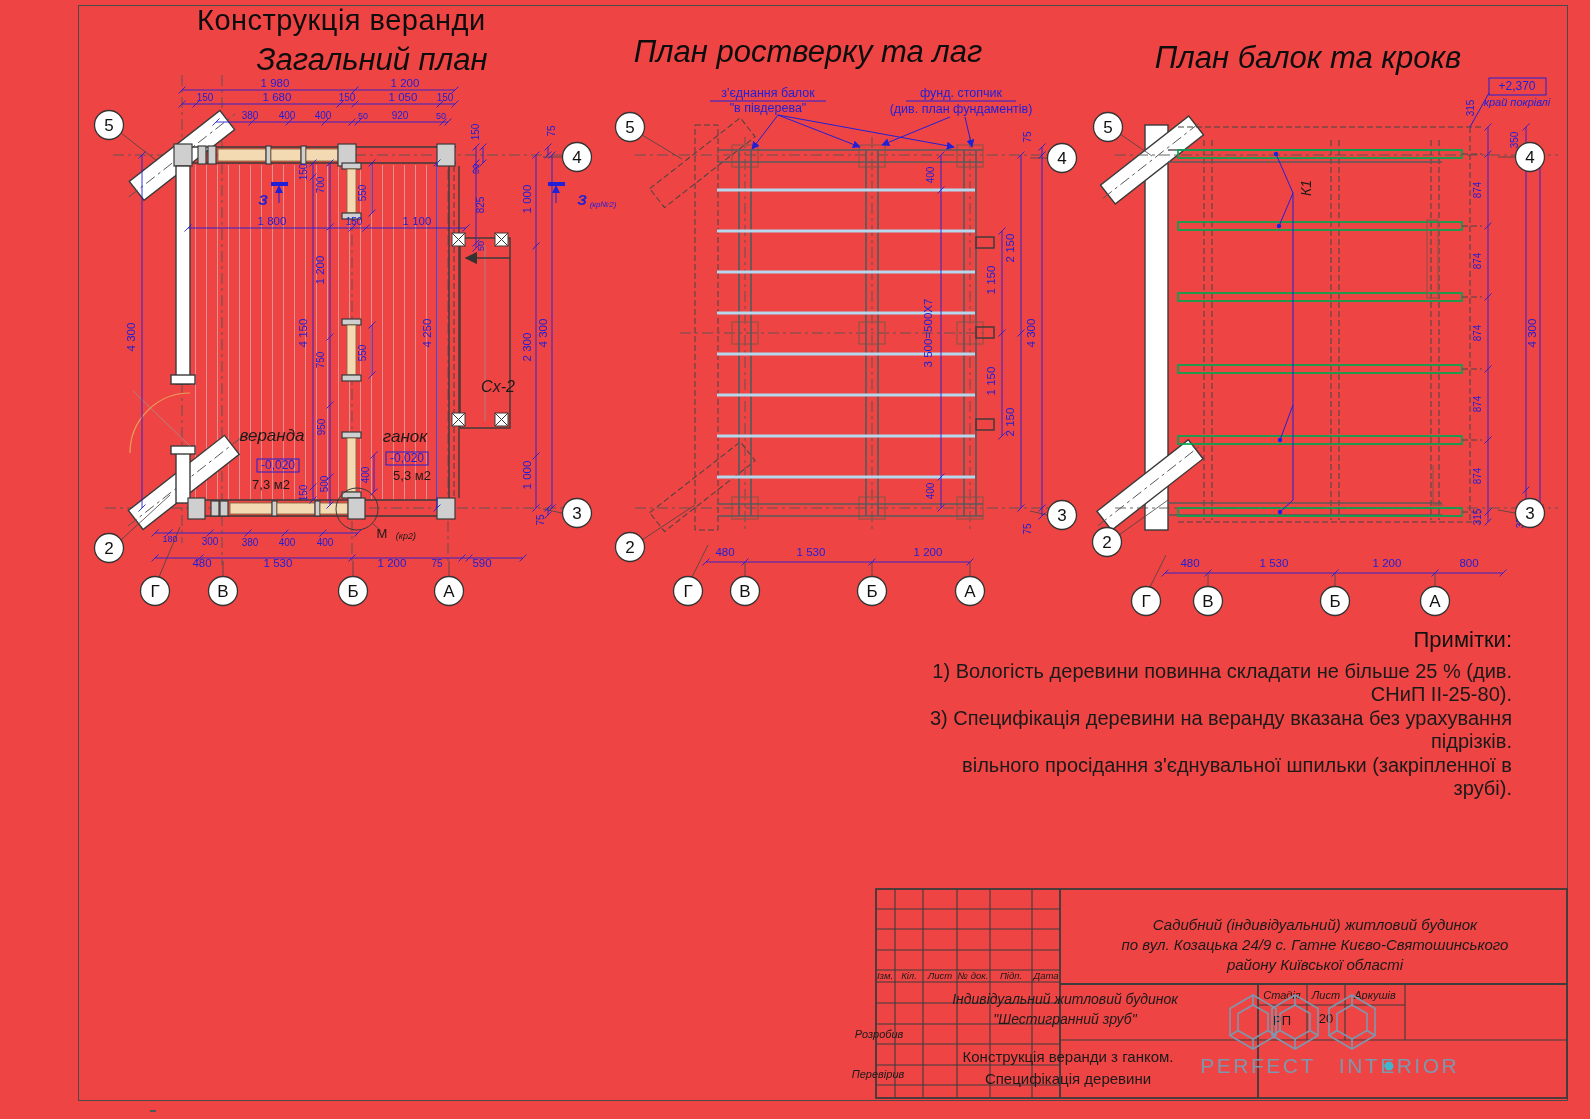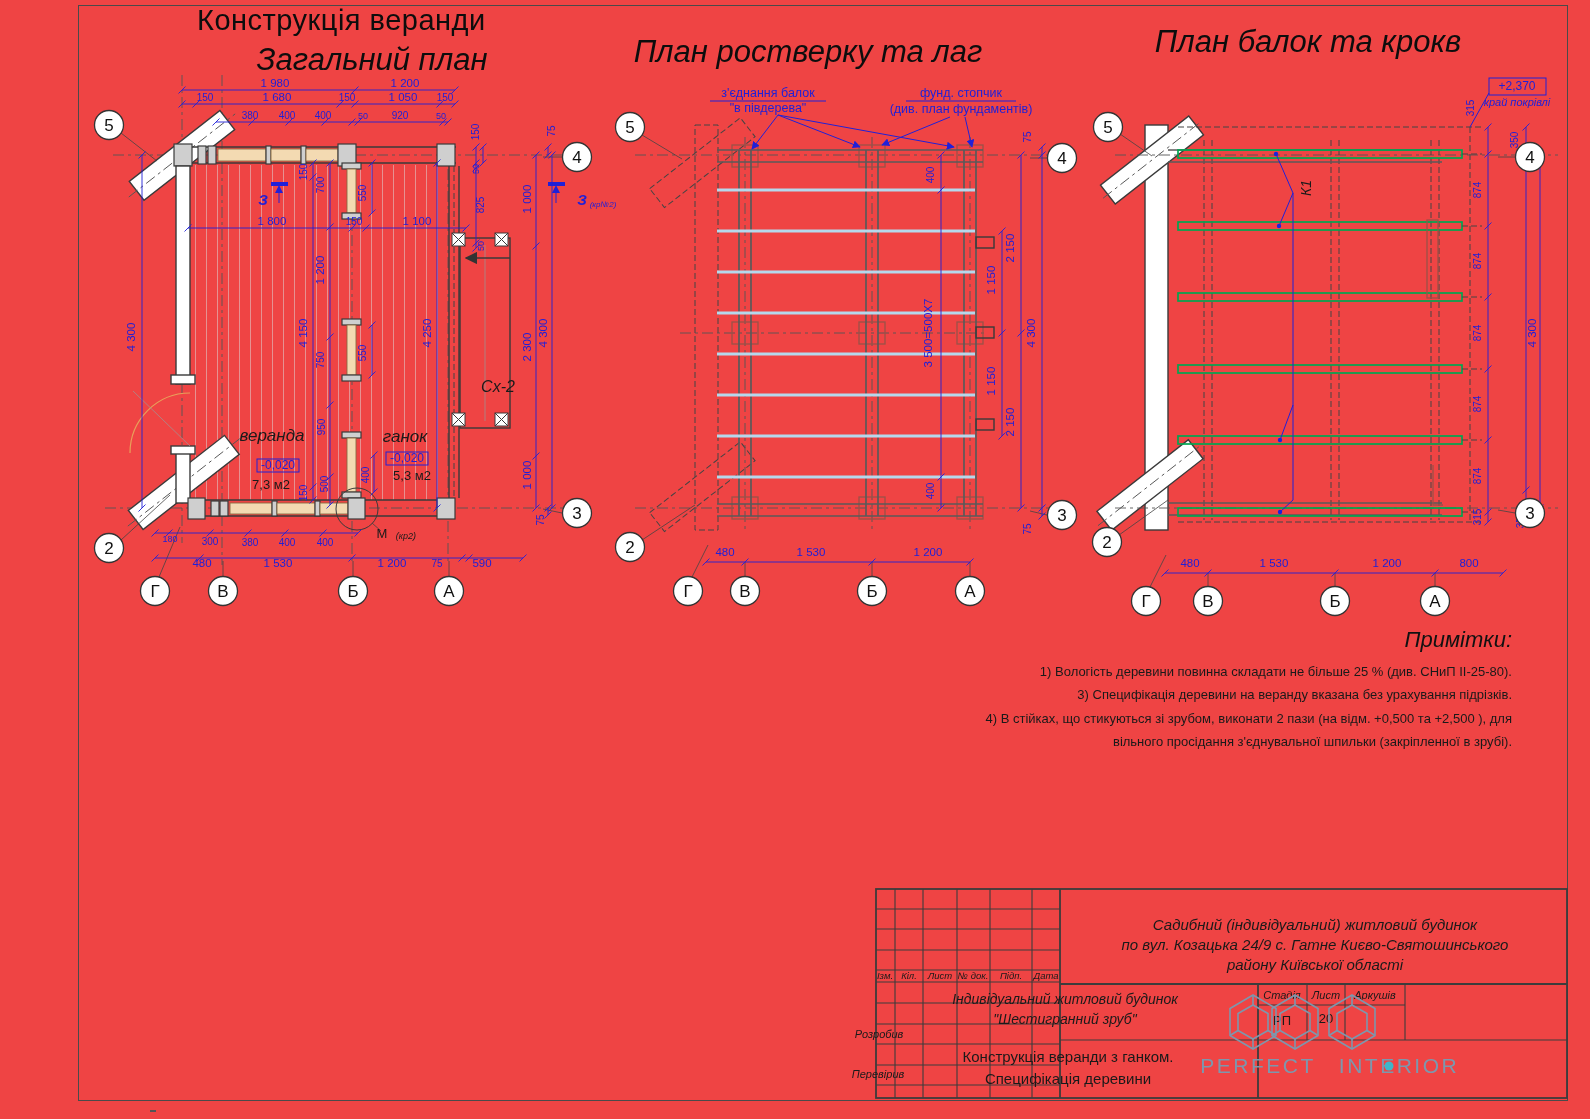--- a/index.html
+++ b/index.html
@@ -3,22 +3,22 @@
 <meta charset="utf-8">
 <style>
   html,body{margin:0;padding:0;background:#fff;}
   .sheet{position:relative;width:1590px;height:1119px;background:#ef4444;overflow:hidden;
          font-family:"Liberation Sans",sans-serif;color:#111;text-align:right;}
   .frame{position:absolute;left:78px;top:5px;width:1488px;height:1094px;border:1.6px solid #4a4a4a;}
   .abs{position:absolute;}
   .main-title{font-size:29px;color:#0d0d0d;letter-spacing:.5px;}
   .plan-title{font-size:31px;font-style:italic;color:#0d0d0d;transform:translateX(-50%);white-space:nowrap;}
   .notes{line-height:23.5px;}
-  .notes-h{font-size:22px;font-style:italic;margin-bottom:8px;}
-  .note-line{font-size:13px;color:#1a1a1a;margin-left:16px;}
+  .notes-h{font-size:22px;margin-bottom:8px;}
+  .note-line{font-size:20px;color:#1a1a1a;margin-left:16px;}
   svg{font-family:"Liberation Sans",sans-serif;overflow:visible;}
   svg text{font-family:"Liberation Sans",sans-serif;}
   .lbl{text-anchor:middle;fill:#1a1a1a;}
   .lbl.dim{fill:var(--dim);}
   .lbl.blk{fill:#1a1a1a;}
   .lbl.it{font-style:italic;}
   .lbl.bold{font-weight:bold;}
   .lbl.logo{fill:var(--logo);letter-spacing:2.5px;}
   .bubble{fill:#fff;stroke:#333;stroke-width:1.3;}
   .lbl.bub{font-size:17px;fill:#111;}
@@ -43,21 +43,21 @@
 </style>
 </head>
 <body>
 
 <div class="sheet">
   <div class="frame"></div>
 
   <div class="abs main-title" style="left:197px;top:4px;">Конструкція веранди</div>
   <div class="abs plan-title" style="left:372px;top:42px;">Загальний план</div>
   <div class="abs plan-title" style="left:808px;top:34px;">План ростверку та лаг</div>
-  <div class="abs plan-title" style="left:1308px;top:24px;">План балок та крокв</div>
+  <div class="abs plan-title" style="left:1308px;top:40px;">План балок та крокв</div>
 
   <svg class="abs" style="left:85px;top:75px;" width="530" height="545" viewBox="0 0 530 545">
     <defs>
       <pattern id="boards" width="11" height="12" patternUnits="userSpaceOnUse">
         <line x1="0" y1="0" x2="0" y2="12" stroke="#dedede" stroke-width="1"></line>
       </pattern>
       <marker id="arrK" viewBox="0 0 10 10" refX="1" refY="5" markerWidth="9" markerHeight="9" orient="auto">
         <path d="M10,0 L0,5 L10,10 z" fill="#333"></path>
       </marker>
       <marker id="arrB" viewBox="0 0 10 10" refX="9" refY="5" markerWidth="8" markerHeight="8" orient="auto">
@@ -719,21 +719,20 @@
         <text x="245" y="547" class="lbl bub">Б</text>
         <circle cx="345" cy="541" r="14.5" class="bubble"></circle>
         <text x="345" y="547" class="lbl bub">А</text>
       </g>
   </svg>
 
   <div class="abs notes" style="left:902px;top:628px;width:610px;">
     <div class="notes-h">Примітки:</div>
     <div class="note-line">1) Вологість  деревини повинна складати не більше 25 % (див. СНиП II-25-80).</div>
     <div class="note-line">3) Специфікація деревини на веранду вказана без урахування підрізків.</div>
-    <div class="note-line">4) В стійках, що стикуються зі зрубом, виконати 2 пази (на відм. +0,500 та +2,500 ), для</div>
     <div class="note-line">вільного просідання з'єднувальної шпильки (закріпленної в зрубі).</div>
   </div>
 
   <svg class="abs" style="left:875px;top:888px;" width="693" height="211" viewBox="0 0 693 211">
     <g class="tline">
       <rect x="1" y="1" width="691" height="209" style="stroke-width:1.8"></rect>
       <line x1="20" y1="1" x2="20" y2="210"></line>
         <line x1="48" y1="1" x2="48" y2="210"></line>
       <line x1="82" y1="1" x2="82" y2="210"></line>
         <line x1="115" y1="1" x2="115" y2="210"></line>

